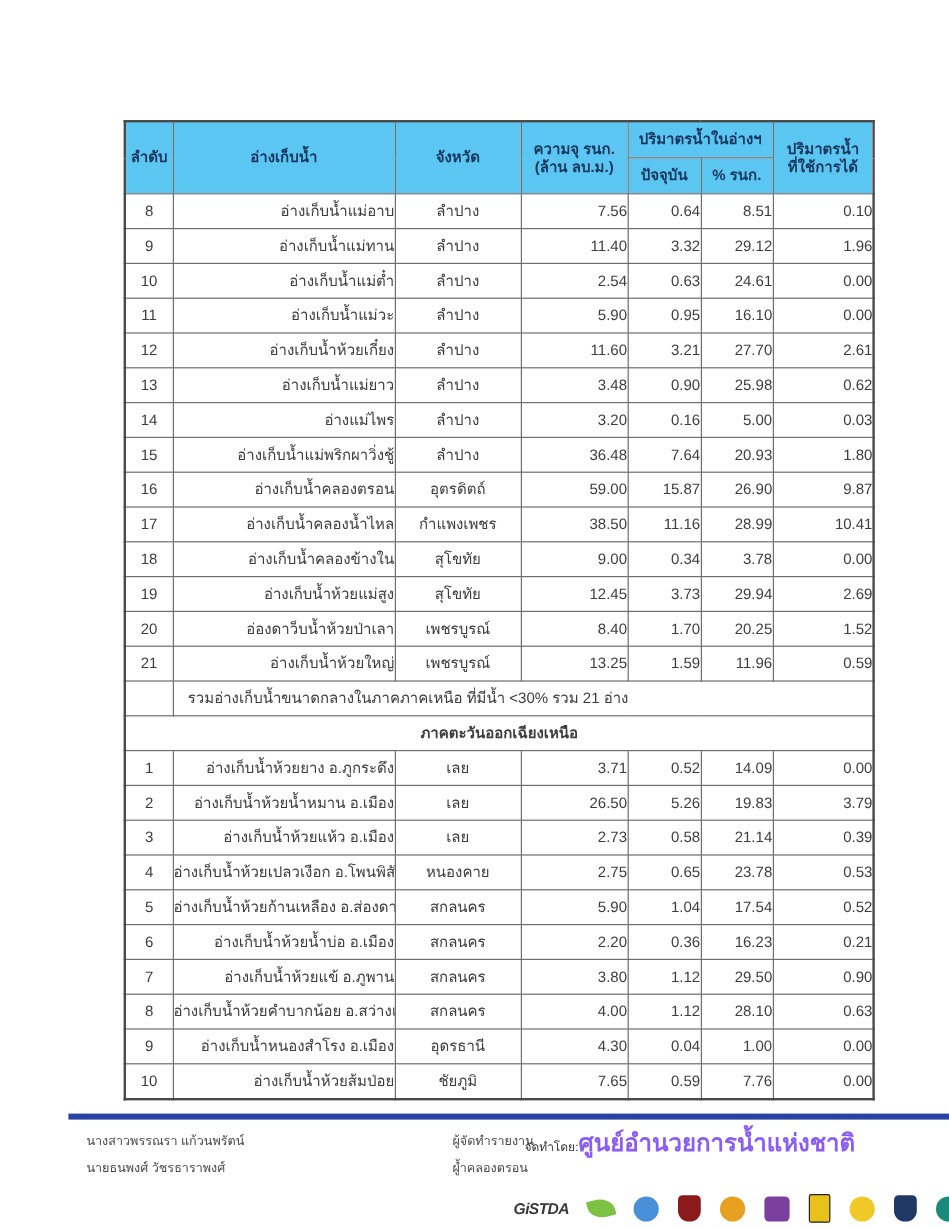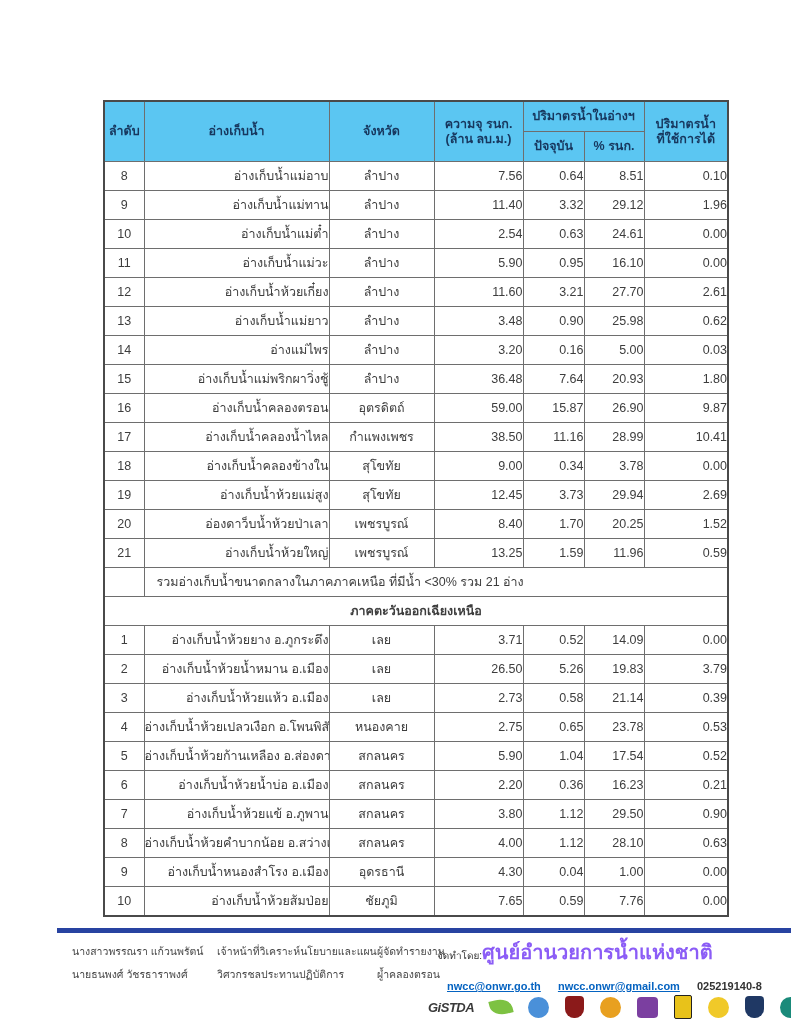--- a/index.html
+++ b/index.html
@@ -320,38 +320,29 @@
         </tr>
       </tbody>
   </table>
 
   <div class="divider"></div>
 
   <div class="staff-col c1">
     <div>นางสาวพรรณรา แก้วนพรัตน์</div>
     <div>นายธนพงศ์ วัชรธาราพงศ์</div>
   </div>
-  <div class="staff-col c2">
-    <div>เจ้าหน้าที่วิเคราะห์นโยบายและแผน</div>
-    <div>วิศวกรชลประทานปฏิบัติการ</div>
-  </div>
   <div class="staff-col c3">
     <div>ผู้จัดทำรายงาน</div>
     <div>ผู้ำคลองตรอน</div>
   </div>
 
   <div class="prepared">
     <span class="prepared-label">จัดทำโดย:</span><span class="org-name">ศูนย์อำนวยการน้ำแห่งชาติ</span>
   </div>
 
-  <div class="contact-row">
-    <a href="#">nwcc@onwr.go.th</a>
-    <a href="#">nwcc.onwr@gmail.com</a>
-    <span class="phone">025219140-8</span>
-  </div>
 
   <div class="logo-row">
     <span class="gistda">GiSTDA</span>
     <span class="logo leaf"></span>
     <span class="logo round" style="background:#4A90D9"></span>
     <span class="logo shield" style="background:#8B1A1A"></span>
     <span class="logo round" style="background:#E8A020"></span>
     <span class="logo square" style="background:#7B3FA0"></span>
     <span class="logo rect" style="background:#E8C21A;border:1px solid #222"></span>
     <span class="logo round" style="background:#F0C929"></span>

